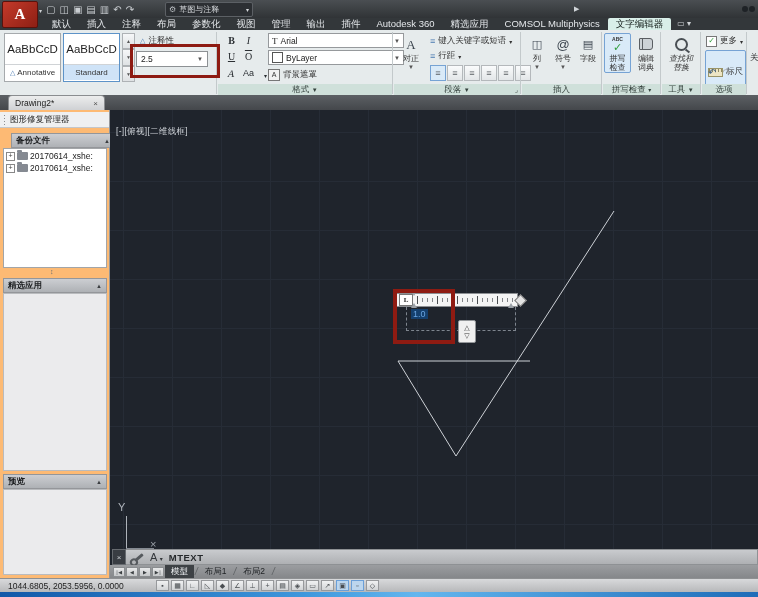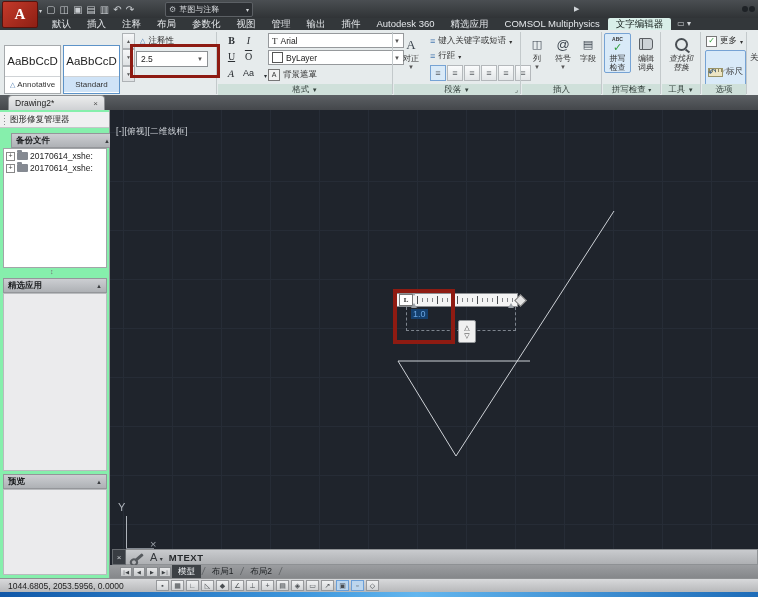--- a/index.html
+++ b/index.html
@@ -34,21 +34,21 @@
   .rtab.active{background:#d9efe9;color:#17211d;border-radius:2px 2px 0 0;}
   .paneltoggle{color:#cfd3d6;font-size:8px;line-height:12px;padding:0 6px;}
 
   
   .ribbon{left:0;top:30px;width:758px;height:65px;background:#e6ebec;border-bottom:1px solid #a9adb0;}
   .rsep{position:absolute;top:2px;bottom:1px;width:1px;background:#c3c9cb;}
   .rlabel{position:absolute;left:0;right:0;bottom:0;height:11px;background:#cfe0da;color:#34413c;
     font-size:8.5px;line-height:11px;text-align:center;white-space:nowrap;overflow:hidden;}
   .rlabel .dd{font-size:6px;}
   .panel{position:absolute;top:0;bottom:0;}
-  .gal{position:absolute;top:3px;width:57px;height:49px;background:#fff;border:1px solid #a6aaad;box-sizing:border-box;text-align:center;margin-top:12px;}
+  .gal{position:absolute;top:3px;width:57px;height:49px;background:#fff;border:1px solid #a6aaad;box-sizing:border-box;text-align:center;}
   .gal .prev{font-size:11.5px;color:#222;line-height:30px;}
   .gal .glabel{height:15px;font-size:8px;color:#333;line-height:15px;border-top:1px solid #d0d3d6;
     display:flex;align-items:center;justify-content:center;gap:2px;white-space:nowrap;overflow:hidden;}
   .gal.sel{border:1px solid #5d93c8;}
   .gal.sel .glabel{background:#cfe3f7;}
   .tri-ann{color:#4a7ab0;font-size:7px;}
   .galspin{position:absolute;left:122px;top:3px;width:13px;height:49px;display:flex;flex-direction:column;}
   .galspin span{flex:1;border:1px solid #aeb2b5;background:linear-gradient(#f6f7f8,#dfe2e4);font-size:5px;color:#555;
     display:flex;align-items:center;justify-content:center;}
   .annrow{position:absolute;left:140px;top:5px;font-size:8.5px;color:#333;display:flex;gap:3px;align-items:center;}
@@ -92,21 +92,21 @@
   .redo{color:#a9adb0;font-size:10px;}
 
   
   .filebar{left:0;top:95px;width:758px;height:15px;background:linear-gradient(#5c6064,#44474b);}
   .filetab{left:8px;top:95px;width:97px;height:15px;background:linear-gradient(#eceded,#cfd1d4);
     border:1px solid #8a8d90;border-bottom:none;border-radius:4px 4px 0 0;box-sizing:border-box;
     font-size:8.5px;color:#222;display:flex;align-items:center;padding:0 6px;gap:6px;}
   .filetab .x{margin-left:auto;color:#555;font-size:8px;}
 
   
-  .leftpanel{left:0;top:110px;width:110px;height:468px;background:#86efac;border-right:1px solid #94979a;box-sizing:border-box;padding-left:24px;}
+  .leftpanel{left:0;top:110px;width:110px;height:468px;background:#fdba74;border-right:1px solid #94979a;box-sizing:border-box;padding-left:24px;}
   .lp-title{left:0;top:2px;width:109px;height:16px;background:#eff0f1;border-bottom:1px solid #c4c6c9;
     font-size:8.5px;color:#222;display:flex;align-items:center;gap:4px;padding-left:3px;box-sizing:border-box;}
   .grip{width:3px;height:12px;background-image:radial-gradient(circle,#8a8d90 40%,transparent 45%);background-size:3px 3px;}
   .sechdr{position:absolute;left:3px;width:104px;height:15px;background:linear-gradient(#ccced2,#aeb1b5);
     border:1px solid #94969a;box-sizing:border-box;font-size:8.5px;font-weight:bold;color:#1c1e20;
     display:flex;align-items:center;padding:0 4px;}
   .sechdr .ar{margin-left:auto;font-size:6px;color:#3a3d40;}
   .whitebox{position:absolute;left:3px;width:104px;background:#fff;border:1px solid #a2a5a8;box-sizing:border-box;}
   .graybox{position:absolute;left:3px;width:104px;background:#ebebed;border:1px solid #b9bbbe;box-sizing:border-box;}
   .treeitem{display:flex;align-items:center;gap:2px;font-size:8.5px;color:#222;padding:2px 0 0 2px;white-space:nowrap;overflow:hidden;}
@@ -149,21 +149,21 @@
   .cmdmain{flex:1;background:linear-gradient(#c9cbce,#aeb0b3);border:1px solid #8e9194;border-left:none;box-sizing:border-box;
     display:flex;align-items:center;gap:6px;padding-left:8px;}
   .wrench{width:10px;height:3px;background:#565a5e;border-radius:1px;transform:rotate(-40deg);position:relative;}
   .wrench::before{content:"";position:absolute;left:-6px;top:-2px;width:4px;height:4px;border:2px solid #565a5e;border-radius:50%;}
   .cmdA{font-size:11px;color:#33373b;}
   .cmdA .caret{font-size:6px;}
   .cmdtext{font-size:9.5px;font-weight:bold;color:#26292c;letter-spacing:0.5px;}
 
   
   .laystrip{left:110px;top:565px;width:648px;height:13px;background:linear-gradient(#9b9da0,#85878a);
-    display:flex;align-items:center;gap:1px;padding-left:10px;box-sizing:border-box;z-index:8;}
+    display:flex;align-items:center;gap:1px;padding-left:3px;box-sizing:border-box;z-index:8;}
   .navbtn{width:12px;height:10px;background:linear-gradient(#e8e9ea,#c6c8ca);border:1px solid #8a8d90;
     font-size:5px;color:#3c4043;display:flex;align-items:center;justify-content:center;box-sizing:border-box;}
   .laytab{font-size:8.5px;color:#1e2124;padding:0 6px;line-height:13px;white-space:nowrap;}
   .laytab.model{background:#3d4145;color:#f0f2f4;}
   .layslash{color:#5f6265;font-size:10px;font-style:italic;}
 
   
   .statusbar{left:0;top:578px;width:758px;height:14px;background:linear-gradient(#d8d9db,#b7b8ba);
     border-top:1px solid #8e9092;box-sizing:border-box;display:flex;align-items:center;z-index:9;}
   .coords{font-size:8.5px;color:#222;padding-left:8px;width:140px;white-space:nowrap;}

